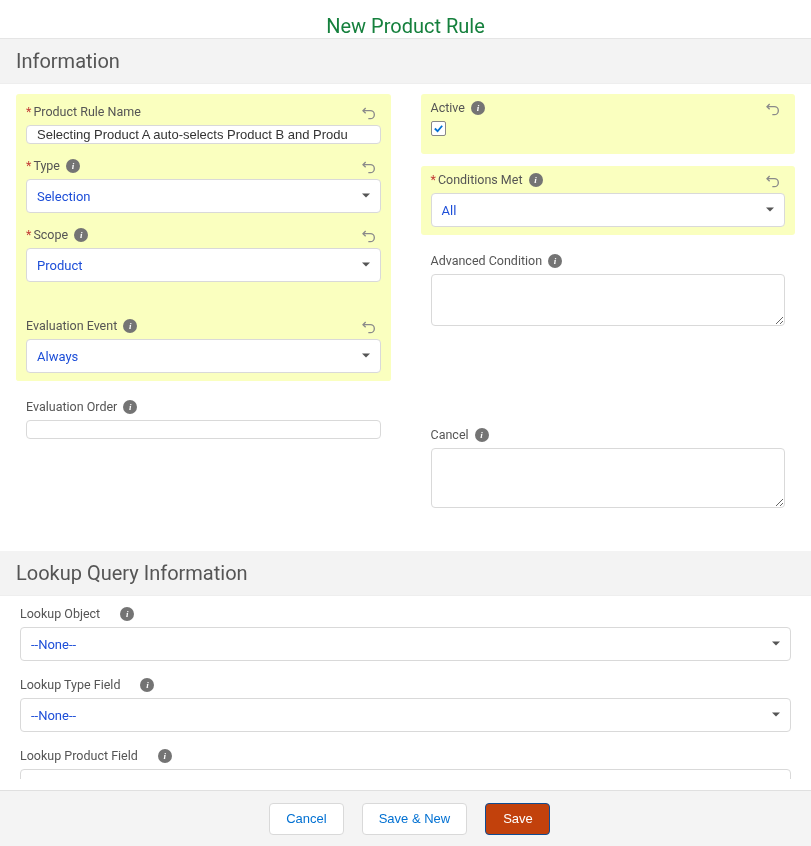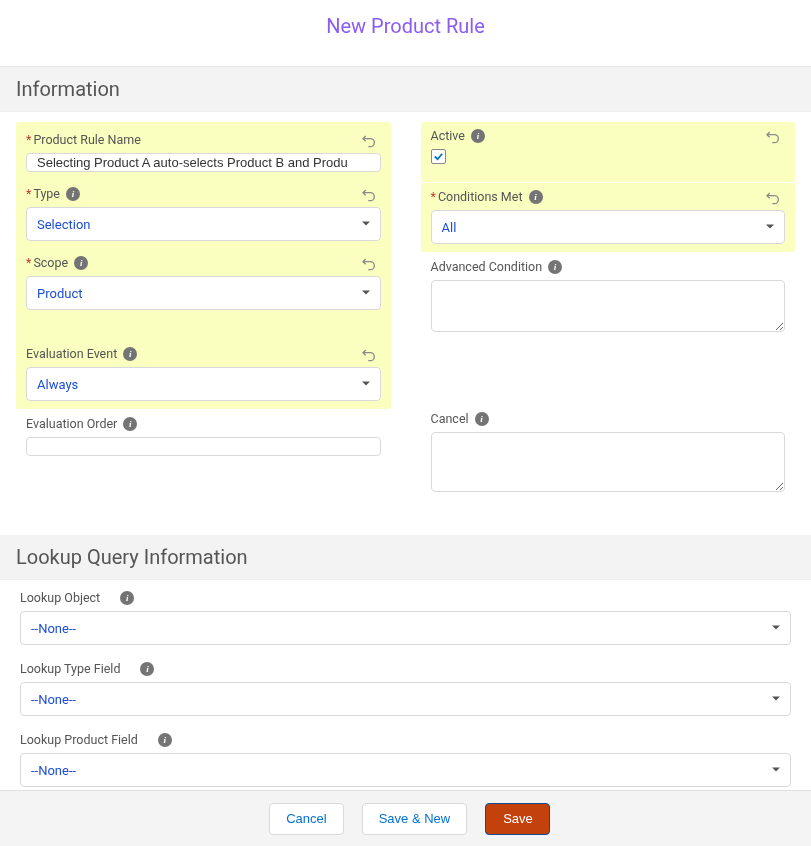--- a/index.html
+++ b/index.html
@@ -10,42 +10,42 @@
       font-size: 13px;
       width: 811px;
       height: 846px;
       overflow: hidden;
       position: relative;
     }
     .page-title {
       text-align: center;
       font-size: 20px;
       font-weight: 400;
-      color: #8b5cf6;
-      padding: 14px 0 28px;
+      color: #15803d;
+      padding: 14px 0 0;
       border-bottom: 1px solid #e5e5e5;
     }
     .section-header {
       background: #f3f3f3;
       padding: 10px 16px;
       font-size: 20px;
       font-weight: 400;
       color: #555;
       border-bottom: 1px solid #eee;
     }
     .form-body {
       padding: 10px 16px 20px;
       display: flex;
       gap: 30px;
     }
     .col {
       flex: 1;
       display: flex;
       flex-direction: column;
-      gap: 1px;
+      gap: 12px;
     }
     .field-block {
       padding: 6px 10px 8px;
       border-radius: 3px;
       position: relative;
     }
     .highlight {
       background: #faffbf;
     }
     .highlight-wrap {

